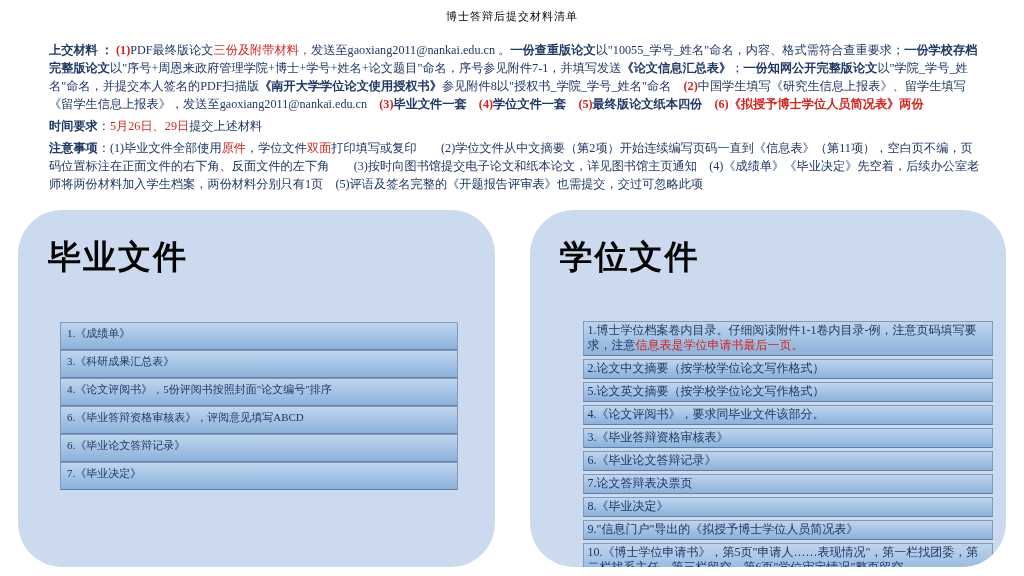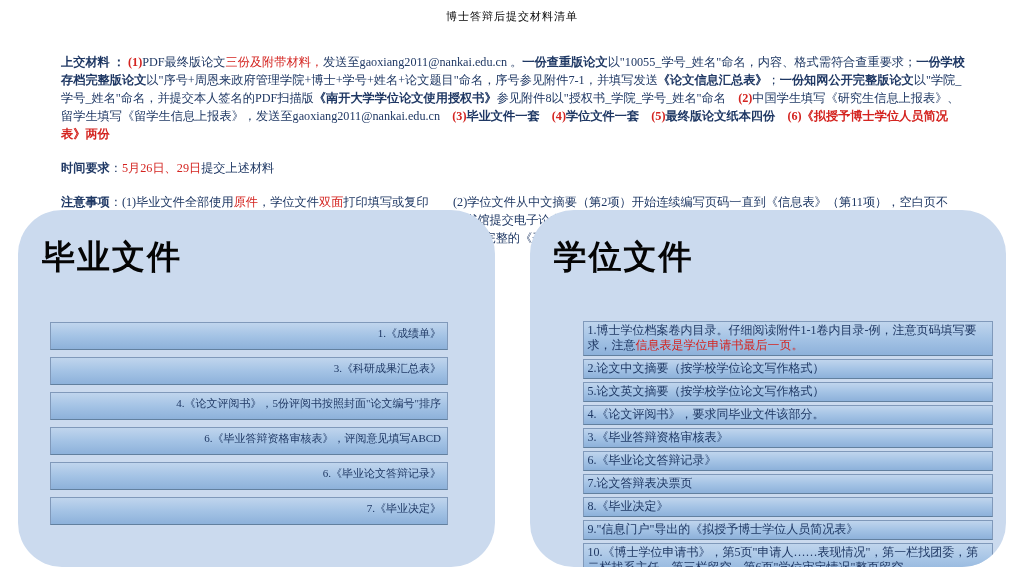--- a/index.html
+++ b/index.html
@@ -7,39 +7,39 @@
     width:1024px;height:576px;background:#ffffff;position:relative;overflow:hidden;
     font-family:"Liberation Serif","DejaVu Serif",serif;
   }
   .page-title{
     text-align:center;font-size:11px;color:#000000;padding-top:9px;letter-spacing:1px;
   }
   .content{
     position:absolute;left:45px;right:38px;top:37px;
     font-size:12.2px;line-height:18px;
   }
-  .content p{margin:16px;}
+  .content p{margin:4px;}
   .p-time{margin:5px 0 13px 0;}
   .seg-n{color:#1f3864;}
   .seg-b{color:#1f3864;font-weight:bold;}
   .seg-r{color:#d42420;}
   .seg-rb{color:#d42420;font-weight:bold;}
   .boxes{
     position:absolute;top:210px;left:18px;width:988px;height:357px;
     display:flex;gap:35px;
   }
   .panel{
     flex:1;background:#cbdaee;border-radius:44px;box-sizing:border-box;overflow:hidden;
   }
   .panel h2{
     font-family:"Liberation Sans","DejaVu Sans",sans-serif;
-    font-size:33px;font-weight:bold;color:#050505;margin:25px 0 0 24px;letter-spacing:2px;
+    font-size:33px;font-weight:bold;color:#050505;margin:25px 0 0 30px;letter-spacing:2px;
   }
   .list{display:flex;flex-direction:column;}
-  .list-left{margin:42px 0 0 32px;width:398px;gap:7px;text-align:right;}
+  .list-left{margin:42px 0 0 42px;width:398px;}
   .list-right{margin:41px 13px 0 53px;gap:3px;}
   .bar{
     background:linear-gradient(180deg,#c0d5ed 0%,#a4c3e5 50%,#8db1da 100%);
     border:1px solid #8099ba;border-bottom-color:#62809f;
     box-sizing:border-box;color:#1f3864;
   }
   .list-left .bar{height:28px;padding:3px 6px;font-size:11px;}
   .list-right .bar{padding:1px 4px 2px 4px;font-size:12px;line-height:1.25;min-height:14px;}
 </style>
 </head>

